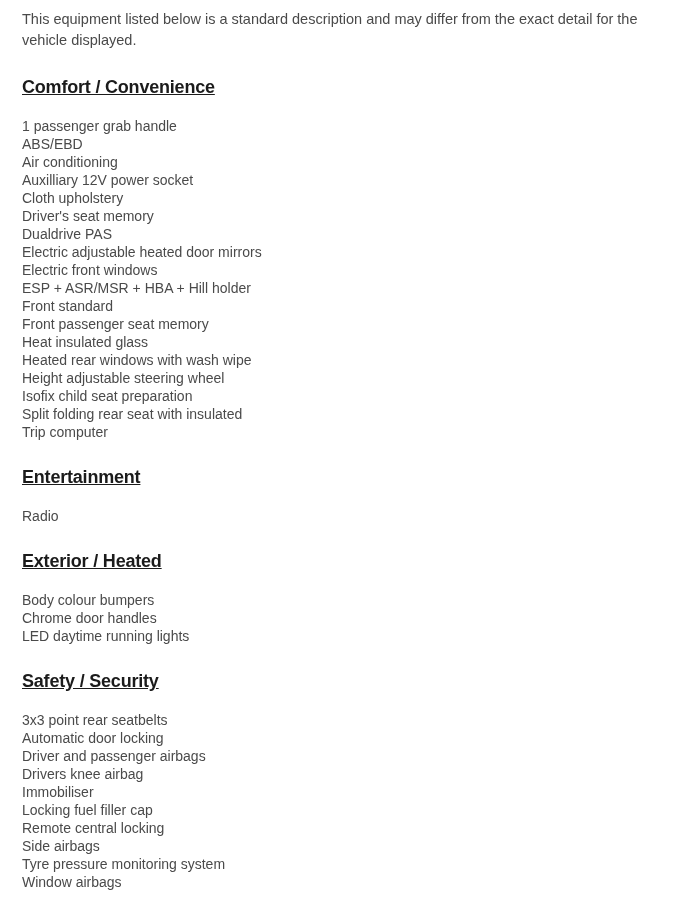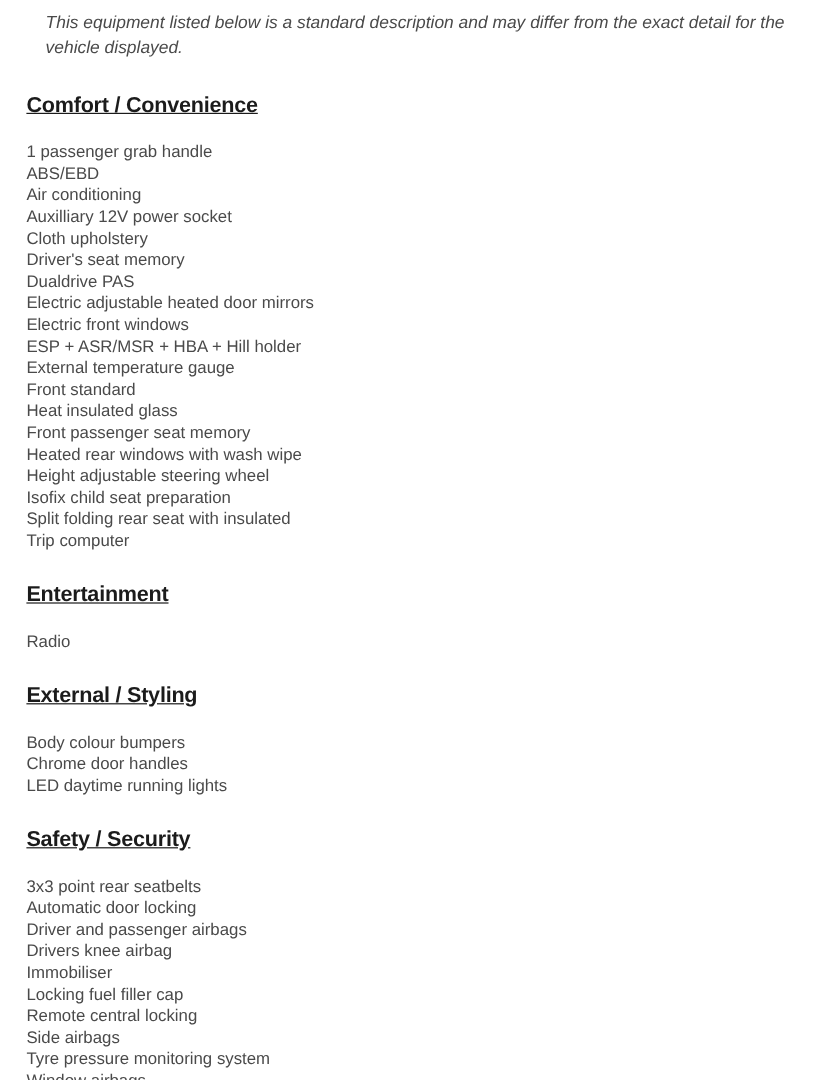--- a/index.html
+++ b/index.html
@@ -18,23 +18,22 @@
     height: 900px;
     font-family: "Liberation Sans", "DejaVu Sans", sans-serif;
     color: var(--text-color);
     padding: 9px 22px 0 22px;
     overflow: hidden;
   }
   .intro {
     font-size: 14.5px;
     line-height: 21px;
     max-width: 632px;
-    margin: 0 0 4px 16px;
+    margin: 0 0 4px 0;
     color: var(--text-color);
-    font-style: italic;
   }
   .section-title {
     font-size: 18px;
     font-weight: 700;
     color: var(--heading-color);
     letter-spacing: -0.2px;
     margin: 26px 0 20px 0;
     line-height: 20px;
     text-decoration: underline;
   }
@@ -62,41 +61,40 @@
         <li>1 passenger grab handle</li>
         <li>ABS/EBD</li>
         <li>Air conditioning</li>
         <li>Auxilliary 12V power socket</li>
         <li>Cloth upholstery</li>
         <li>Driver's seat memory</li>
         <li>Dualdrive PAS</li>
         <li>Electric adjustable heated door mirrors</li>
         <li>Electric front windows</li>
         <li>ESP + ASR/MSR + HBA + Hill holder</li>
-        <li>External temperature gauge</li>
         <li>Front standard</li>
+        <li>Front passenger seat memory</li>
         <li>Heat insulated glass</li>
-        <li>Front passenger seat memory</li>
         <li>Heated rear windows with wash wipe</li>
         <li>Height adjustable steering wheel</li>
         <li>Isofix child seat preparation</li>
         <li>Split folding rear seat with insulated</li>
         <li>Trip computer</li>
       </ul>
   </section>
 
   <section class="equip-section">
     <h2 class="section-title">Entertainment</h2>
     <ul class="item-list">
         <li>Radio</li>
       </ul>
   </section>
 
   <section class="equip-section">
-    <h2 class="section-title">External / Styling</h2>
+    <h2 class="section-title">Exterior / Heated</h2>
     <ul class="item-list">
         <li>Body colour bumpers</li>
         <li>Chrome door handles</li>
         <li>LED daytime running lights</li>
       </ul>
   </section>
 
   <section class="equip-section">
     <h2 class="section-title">Safety / Security</h2>
     <ul class="item-list">

